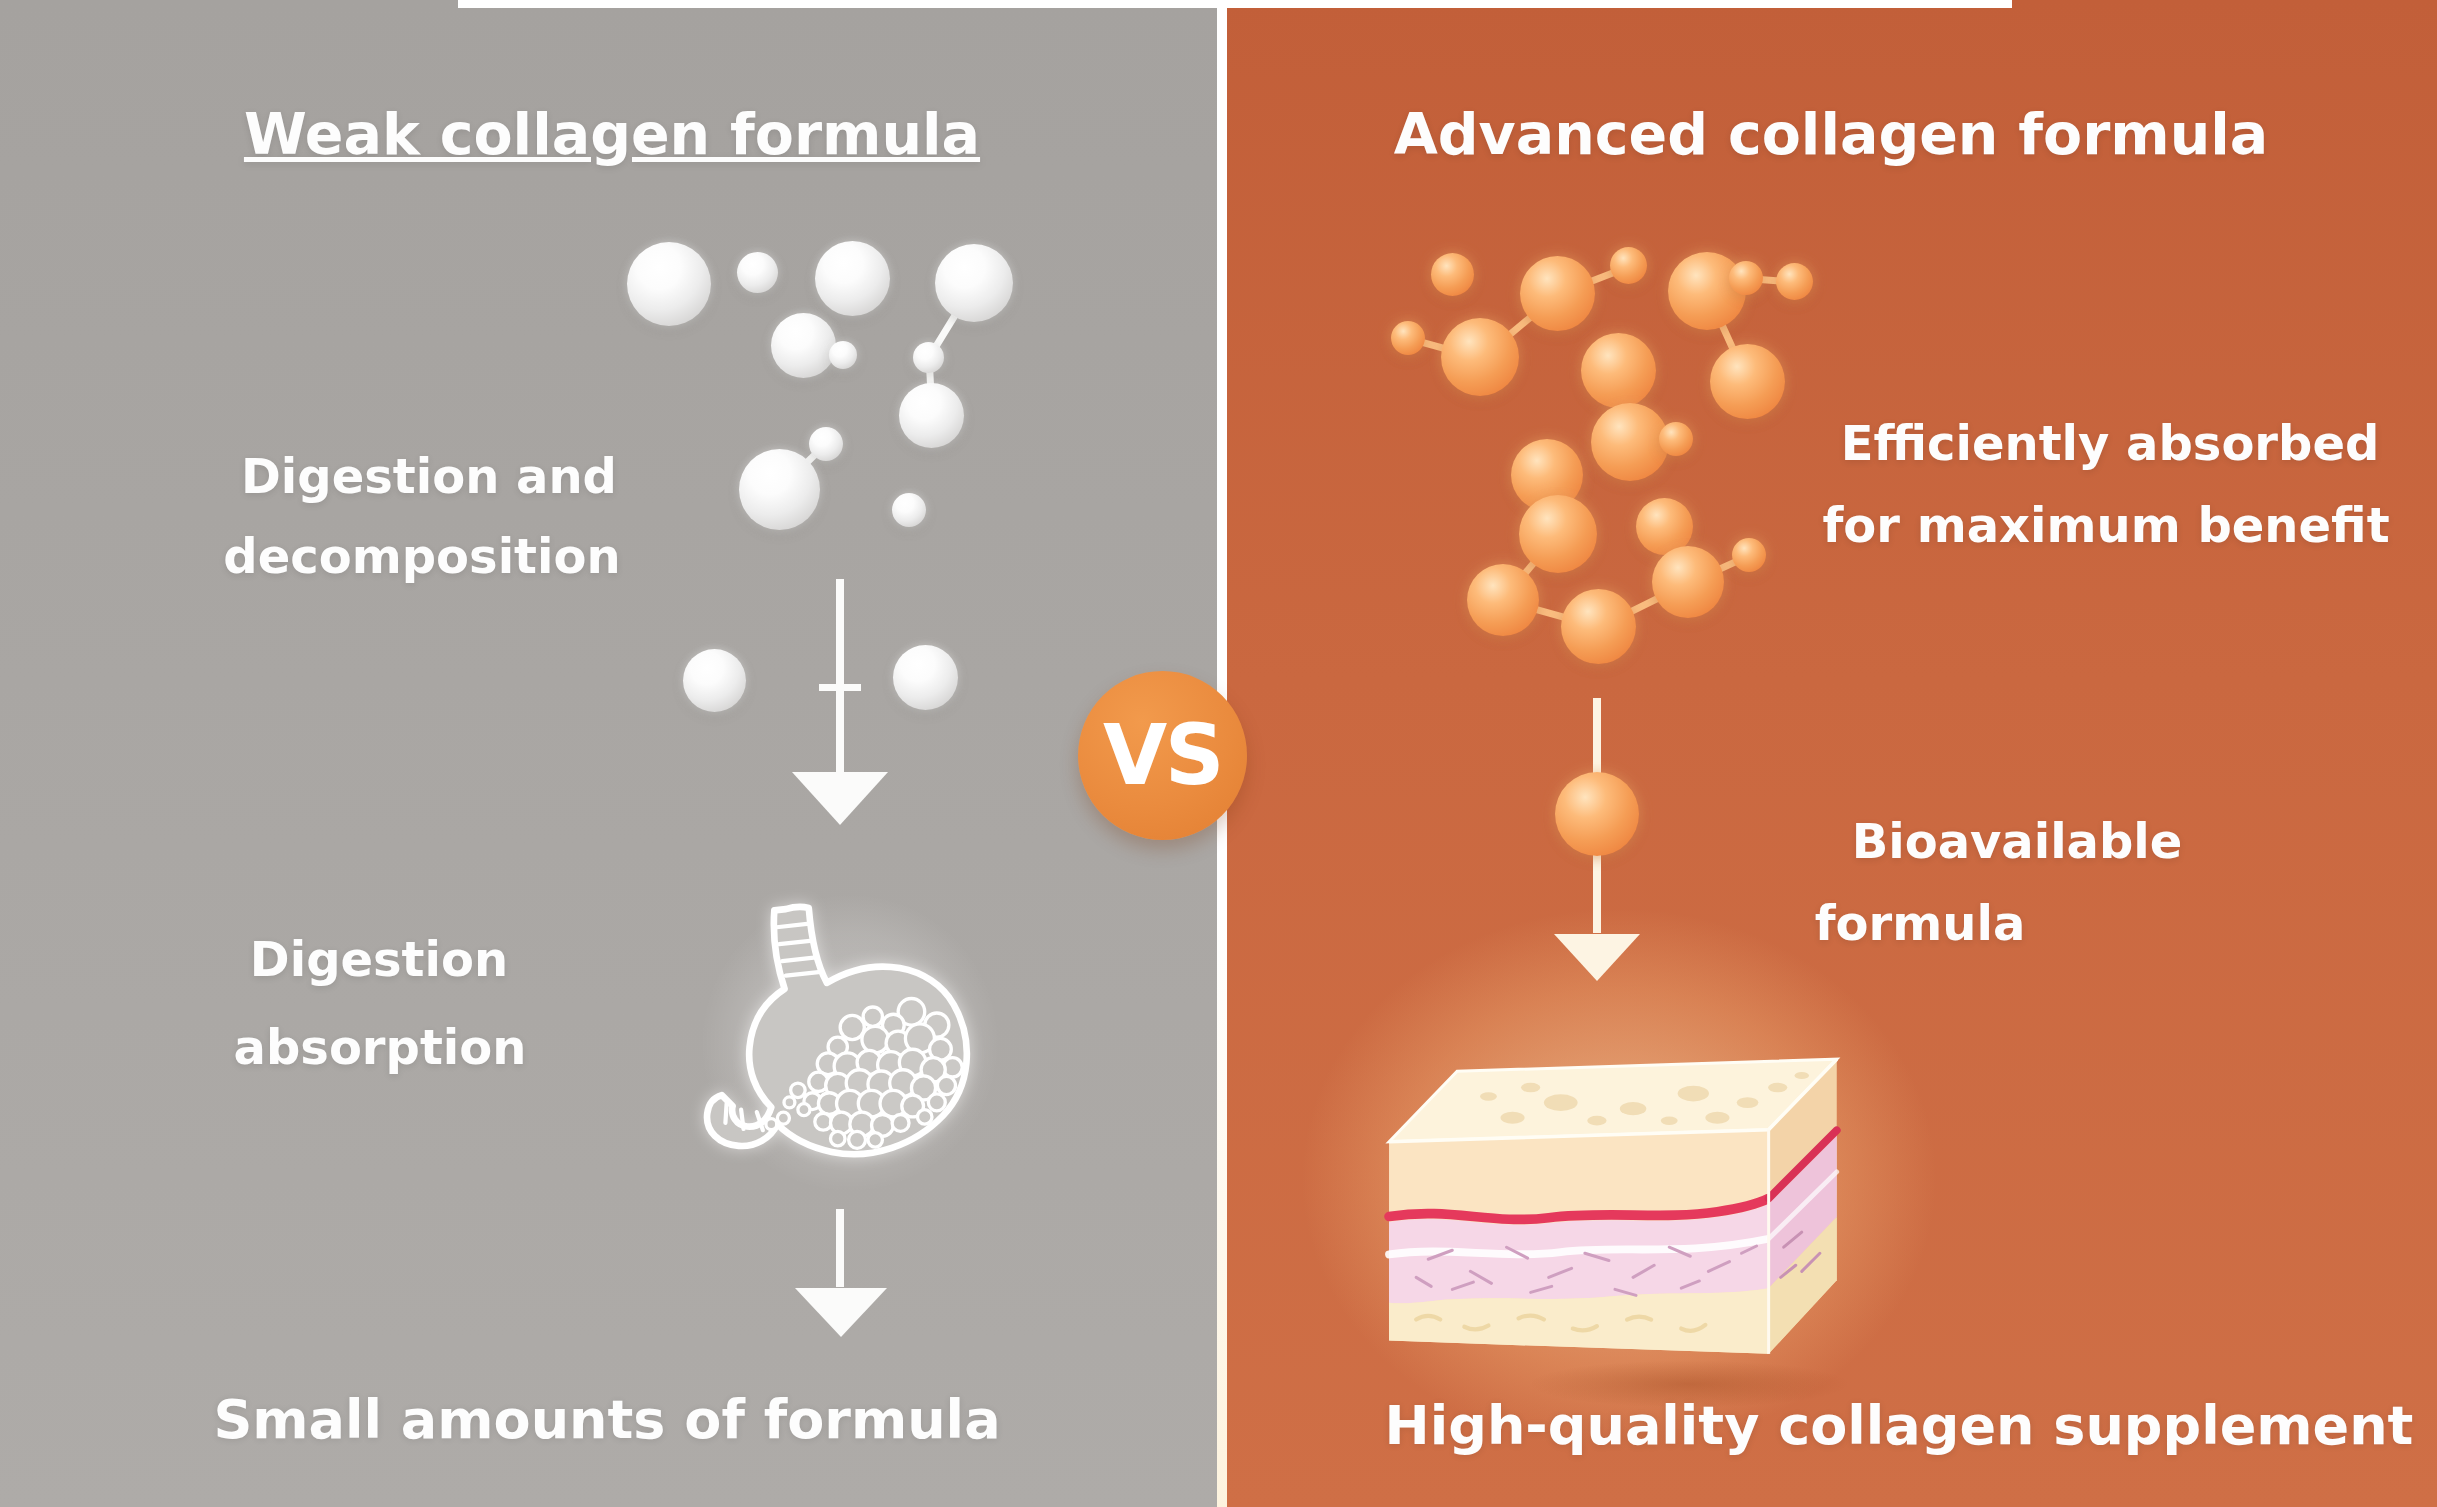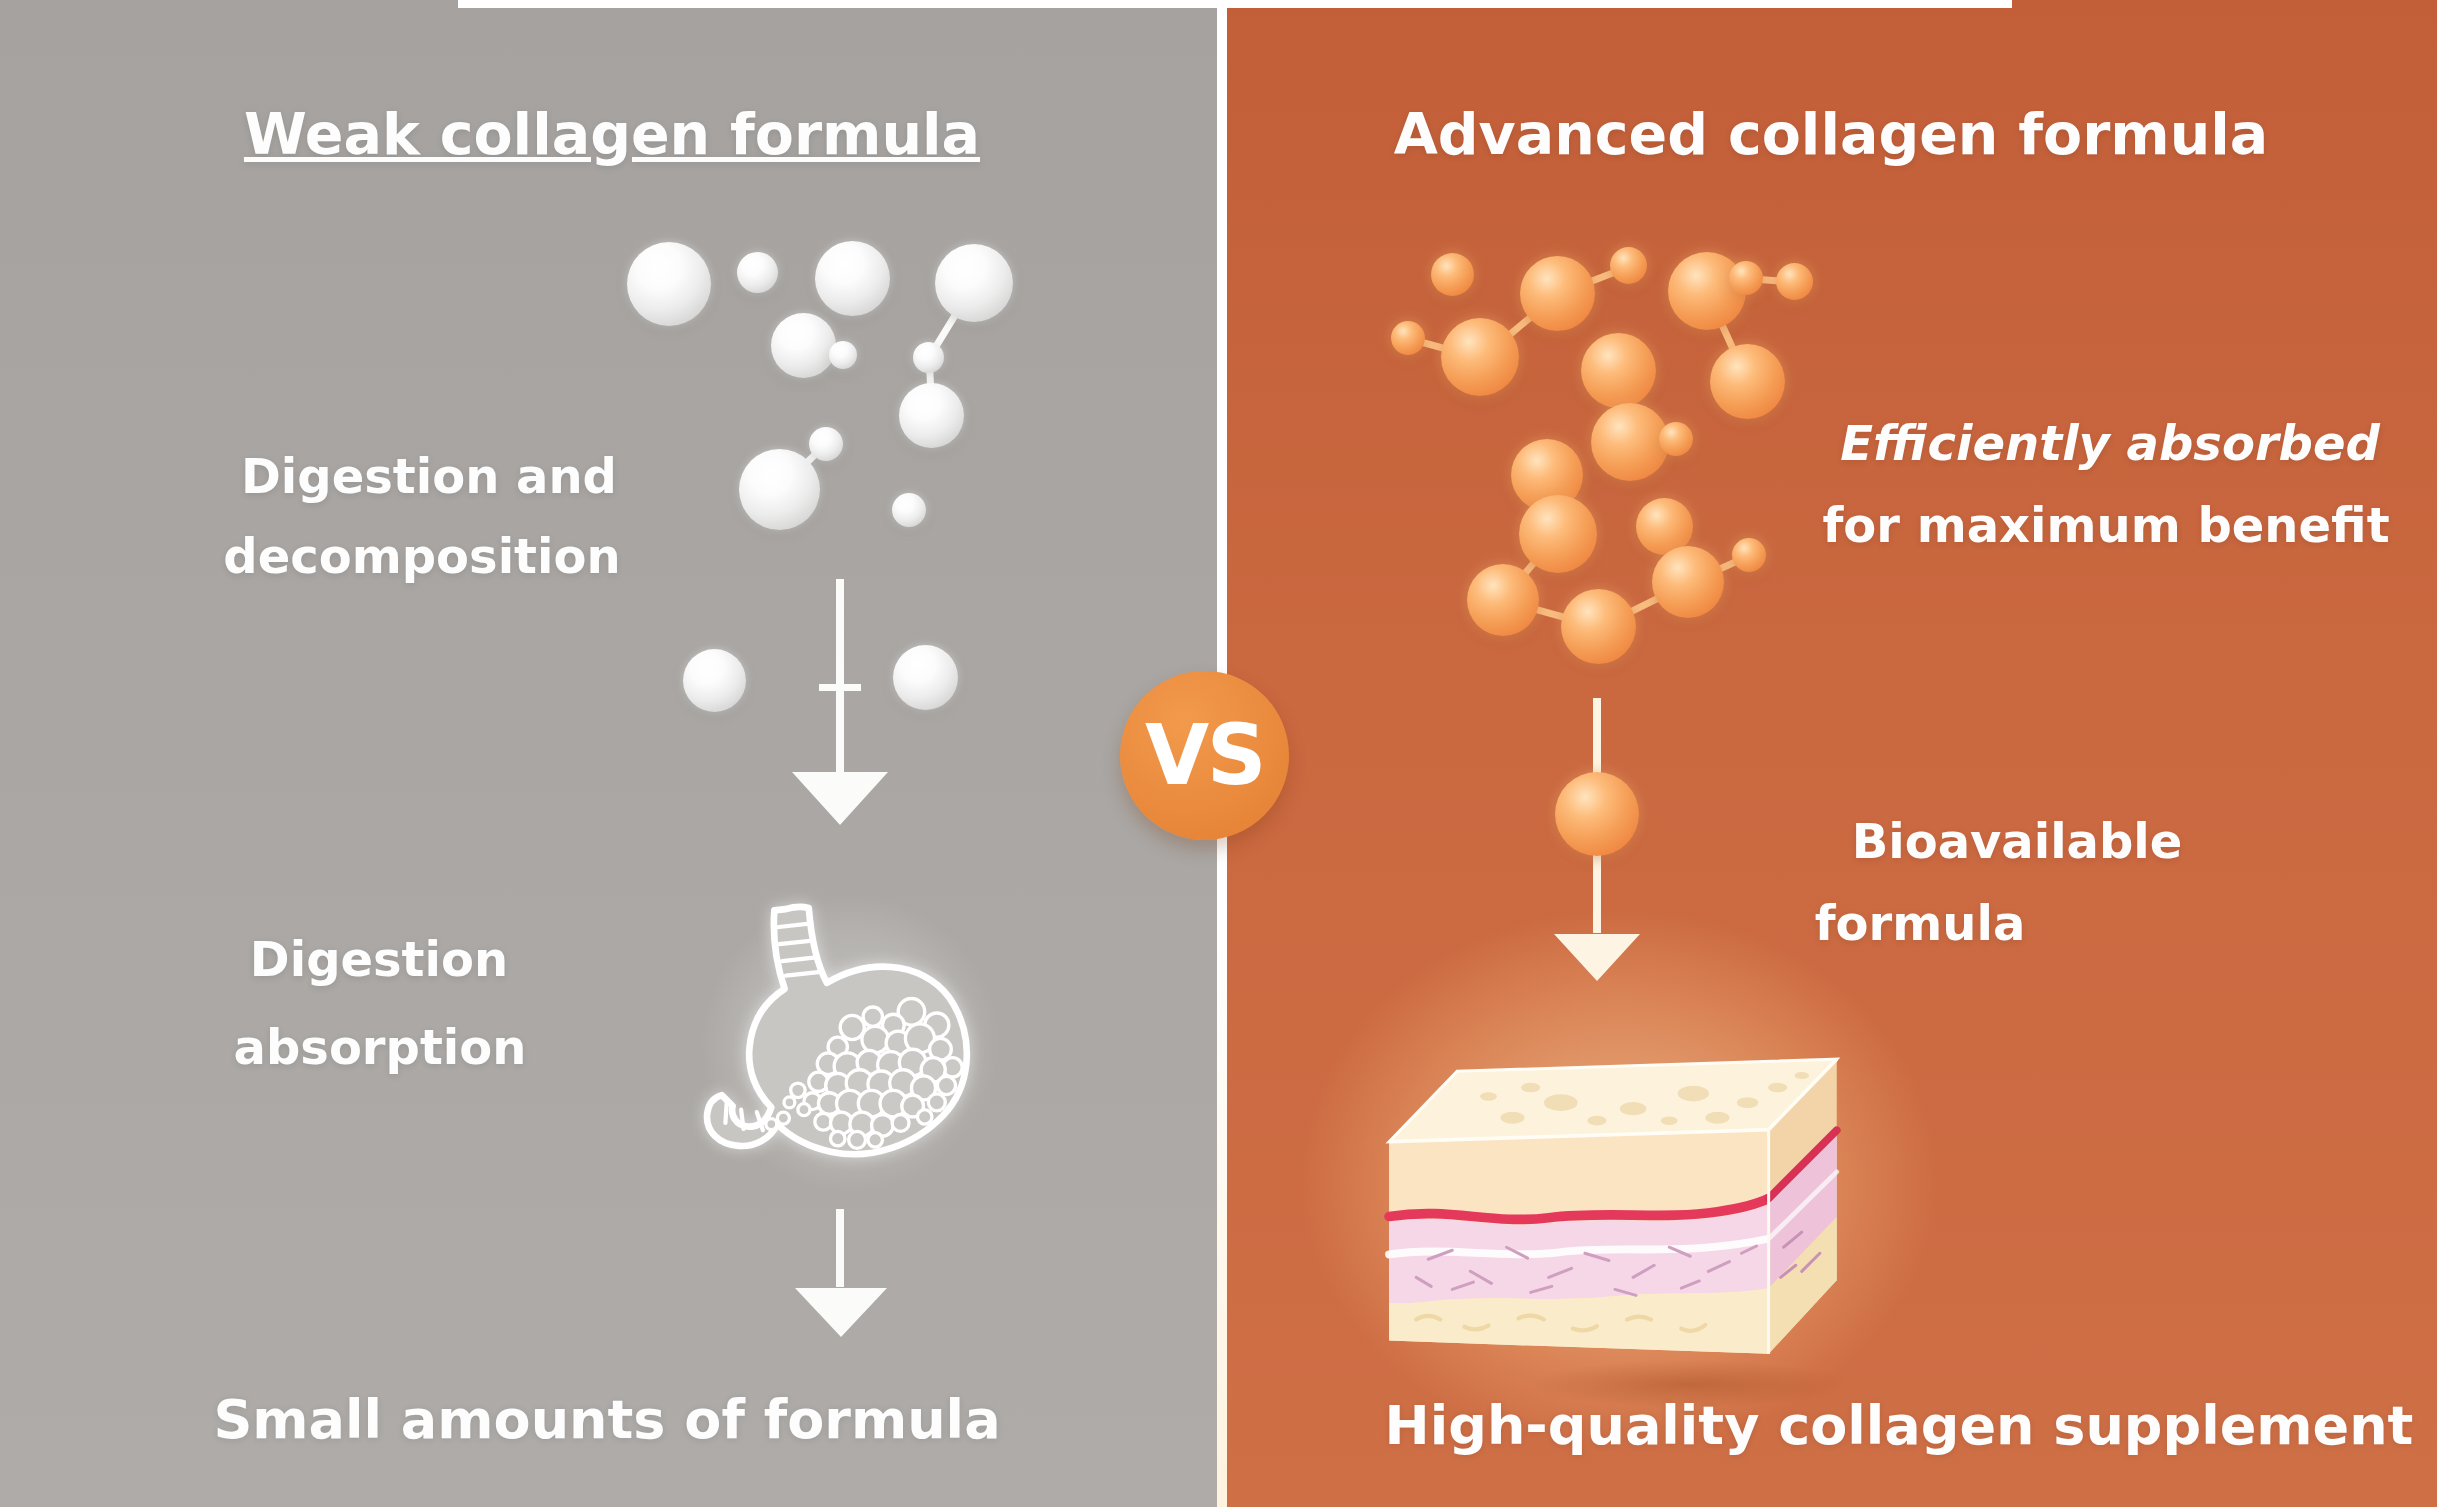--- a/index.html
+++ b/index.html
@@ -29,21 +29,21 @@
   .sphere.orange{background:radial-gradient(circle at 36% 30%,#ffe4be 0%,#fdbb7a 26%,#f59d55 55%,#ef8641 80%,#ea7d37 100%);box-shadow:0 3.6px 12px rgba(160,70,20,0.25),0 0 13.3px rgba(255,195,130,0.45);}
   .stick{position:absolute;transform-origin:0 50%;border-radius:4.8px;z-index:2;}
   .stick.gray{height:7.2px;background:#fafaf9;}
   .stick.orange{height:6.6px;background:#f9bd80;}
   
   .shaft{position:absolute;z-index:1;}
   .shaft.white{background:#fbfbfa;}
   .shaft.cream{background:#fdf4e3;}
   .head{position:absolute;width:0;height:0;z-index:1;}
   
-  #vs-badge{position:absolute;left:1120px;top:671px;width:169px;height:169px;border-radius:50%;
+  #vs-badge{position:absolute;left:1078px;top:671px;width:169px;height:169px;border-radius:50%;
     background:radial-gradient(circle at 38% 30%,#f29a4c 0%,#ea8b3e 55%,#e27e31 100%);
     box-shadow:0 9.6px 18px rgba(120,50,10,0.25);z-index:7;display:flex;align-items:center;justify-content:center;}
   #vs-badge .vs-text{color:#ffffff;font-size:83px;letter-spacing:-2.4px;}
   
   .art{position:absolute;z-index:4;}
   #stomach-art{left:694px;top:891px;width:302px;height:302px;filter:drop-shadow(0 0 7.2px rgba(255,255,255,0.5));}
   #cube-art{left:1380px;top:1018px;width:476px;height:356px;}
 </style>
 </head>
 <body>
@@ -151,21 +151,21 @@
         <circle cx="148" cy="376" r="10"></circle>
         <circle cx="128" cy="386" r="9"></circle>
     </g>
   </svg>
 
   <div class="shaft white" style="left:836px;top:1209px;width:8.4px;height:78px;"></div>
   <div class="head" style="left:795px;top:1288px;border-left:46px solid transparent;border-right:46px solid transparent;border-top:49px solid #fbfbfa;"></div>
 
   <div class="label t-title" style="left:1831px;top:134px;">Advanced collagen formula</div>
 
-  <div class="label t-body" style="left:2110px;top:443px;font-style:italic;">Efficiently absorbed</div>
+  <div class="label t-body" style="left:2110px;top:443px;">Efficiently absorbed</div>
   <div class="label t-body" style="left:2017px;top:841px;">Bioavailable</div>
 
   <div class="label t-body" style="left:2106px;top:525px;">for maximum benefit</div>
   <div class="label t-body" style="left:1920px;top:923px;">formula</div>
 
   <div class="label t-result" style="left:1899px;top:1425px;">High-quality collagen supplement</div>
 
   <div class="stick orange" style="left:1408px;top:335px;width:75px;transform:rotate(15.4deg);"></div>
   <div class="stick orange" style="left:1481px;top:355px;width:100px;transform:rotate(-39.8deg);"></div>
   <div class="stick orange" style="left:1557px;top:291px;width:77px;transform:rotate(-21.1deg);"></div>

